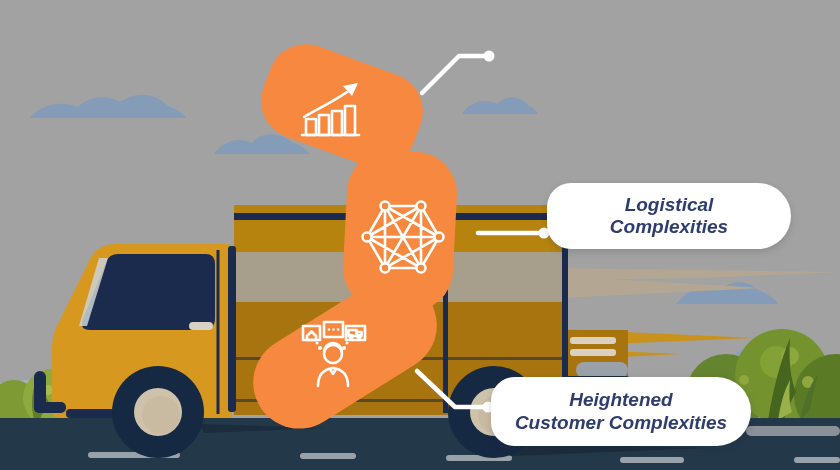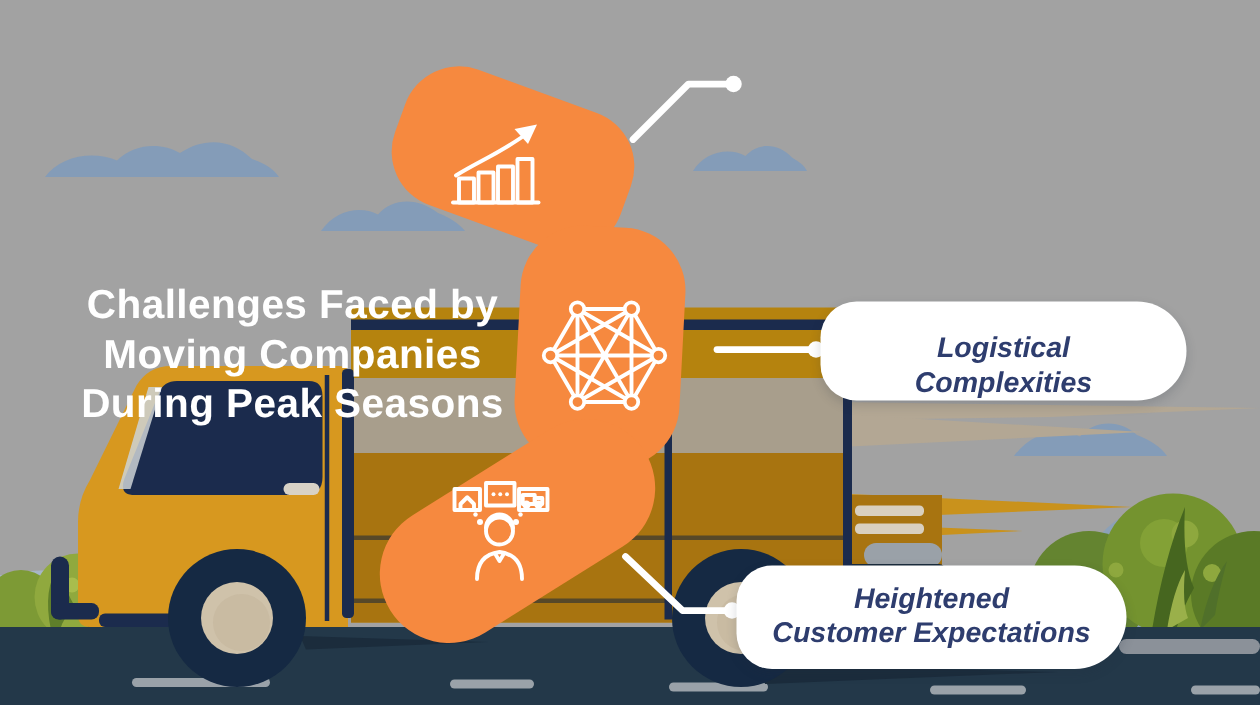--- a/index.html
+++ b/index.html
@@ -11,21 +11,21 @@
   .f-cab{fill:var(--cab-gold)} .f-cargo{fill:var(--cargo-gold)} .f-tan{fill:var(--cargo-tan)}
   .f-cargod{fill:var(--cargo-dark)} .f-road{fill:var(--road)} .f-cloud{fill:var(--cloud)}
   .f-mount{fill:var(--mountain)} .f-dash{fill:var(--road-dash)} .f-curb{fill:var(--curb)}
   .f-sgold{fill:var(--streak-gold)} .f-stan{fill:var(--streak-tan)}
   .ic{stroke:var(--icon-stroke);stroke-width:2.6;fill:none;stroke-linecap:round;stroke-linejoin:round}
   .conn{stroke:var(--icon-stroke);stroke-width:4.5;fill:none;stroke-linecap:round;stroke-linejoin:round}
   .pill{position:absolute;background:var(--pill-bg,#fff);display:flex;align-items:center;justify-content:center;
         text-align:center;color:var(--pill-text,#2e3d6e);font-style:italic;font-weight:700;
         font-size:19px;line-height:1.18;white-space:pre-line;box-shadow:0 3px 7px rgba(35,45,60,.18);}
   #pill-1{left:491px;top:23px;width:261px;height:67px;border-radius:24px 34px 34px 24px;}
-  #pill-2{left:547px;top:201px;width:244px;height:66px;border-radius:24px 33px 33px 24px;align-items:flex-end;}
+  #pill-2{left:547px;top:183px;width:244px;height:66px;border-radius:24px 33px 33px 24px;}
   #pill-3{left:491px;top:377px;width:260px;height:69px;border-radius:24px 35px 35px 24px;}
   #title{position:absolute;left:30px;top:187px;width:330px;text-align:center;color:var(--title-text,#fff);
          font-weight:700;font-size:27px;line-height:33px;letter-spacing:.3px;white-space:pre-line;}
 </style>
 </head>
 <body>
 
 <div id="stage">
 
 <svg id="scene" width="840" height="470" viewBox="0 0 840 470">
@@ -180,25 +180,22 @@
   <g>
     <path class="conn" d="M422,93 L459,56 L486,56"></path>
     <circle cx="489" cy="56" r="5.5" fill="#fff"></circle>
     <path class="conn" d="M478,233 L541,233"></path>
     <circle cx="544" cy="233" r="5.5" fill="#fff"></circle>
     <path class="conn" d="M417,371 L455,407 L485,407"></path>
     <circle cx="488" cy="407" r="5.5" fill="#fff"></circle>
   </g>
 </svg>
 
-  <div id="title">Challenges Faced by
-Moving Companies
-During Peak Seasons</div>
 
   <div class="pill" id="pill-2">
     <span>Logistical
 Complexities</span>
   </div>
   <div class="pill" id="pill-3">
     <span>Heightened
-Customer Expectations</span>
+Customer Complexities</span>
   </div>
 </div>
 
 </body></html>

